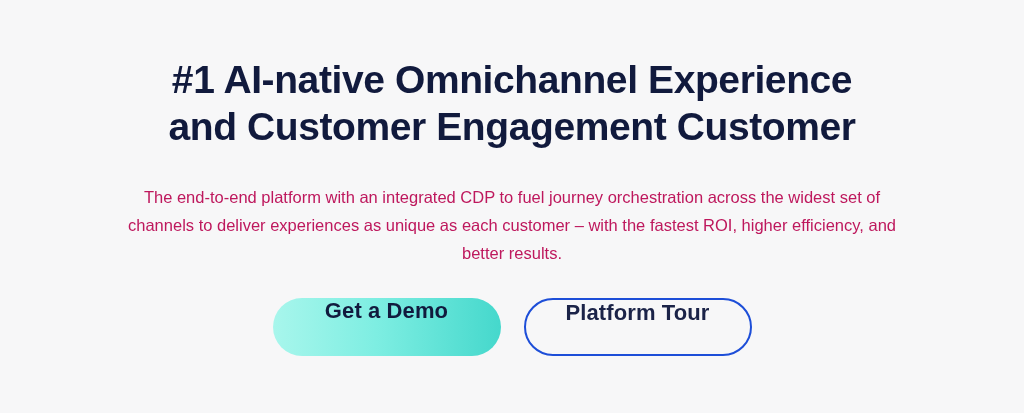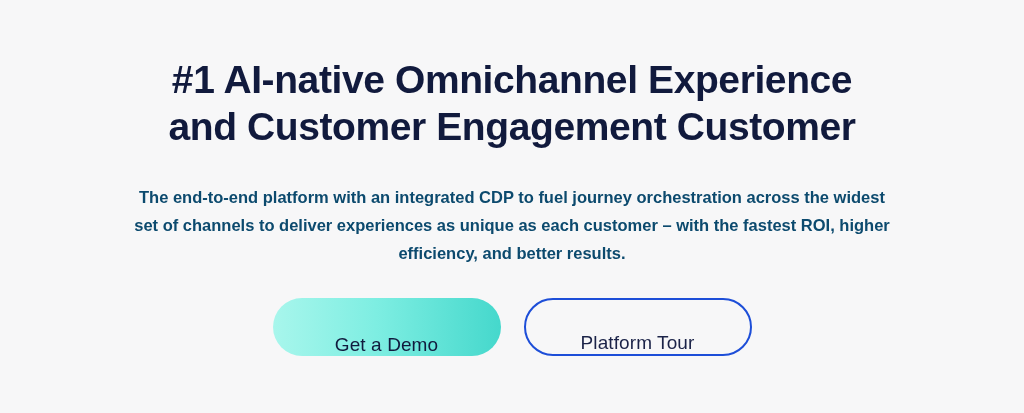--- a/index.html
+++ b/index.html
@@ -36,42 +36,42 @@
     color: #111a3d;
   }
 
   .hero-subtext {
     margin: 0;
     margin-top: 33px;
     width: 772px;
     text-align: center;
     font-size: 16.5px;
     line-height: 28px;
-    font-weight: 700;
-    color: #0c4a6e;
+    font-weight: 400;
+    color: #be185d;
   }
 
   .hero-actions {
     margin-top: 31px;
     display: flex;
     flex-direction: row;
     align-items: center;
     justify-content: center;
     gap: 23px;
   }
 
   .btn {
     box-sizing: border-box;
     height: 58px;
     border-radius: 29px;
     display: flex;
-    align-items: flex-end;
+    align-items: flex-start;
     justify-content: center;
-    font-size: 19px;
-    font-weight: 400;
+    font-size: 22px;
+    font-weight: 700;
     letter-spacing: 0.1px;
     cursor: pointer;
     user-select: none;
     text-decoration: none;
   }
 
   .btn-primary {
     width: 228px;
     border: none;
     background: linear-gradient(90deg, #a8f6ec 0%, #7eeee2 45%, #45d8cc 100%);

